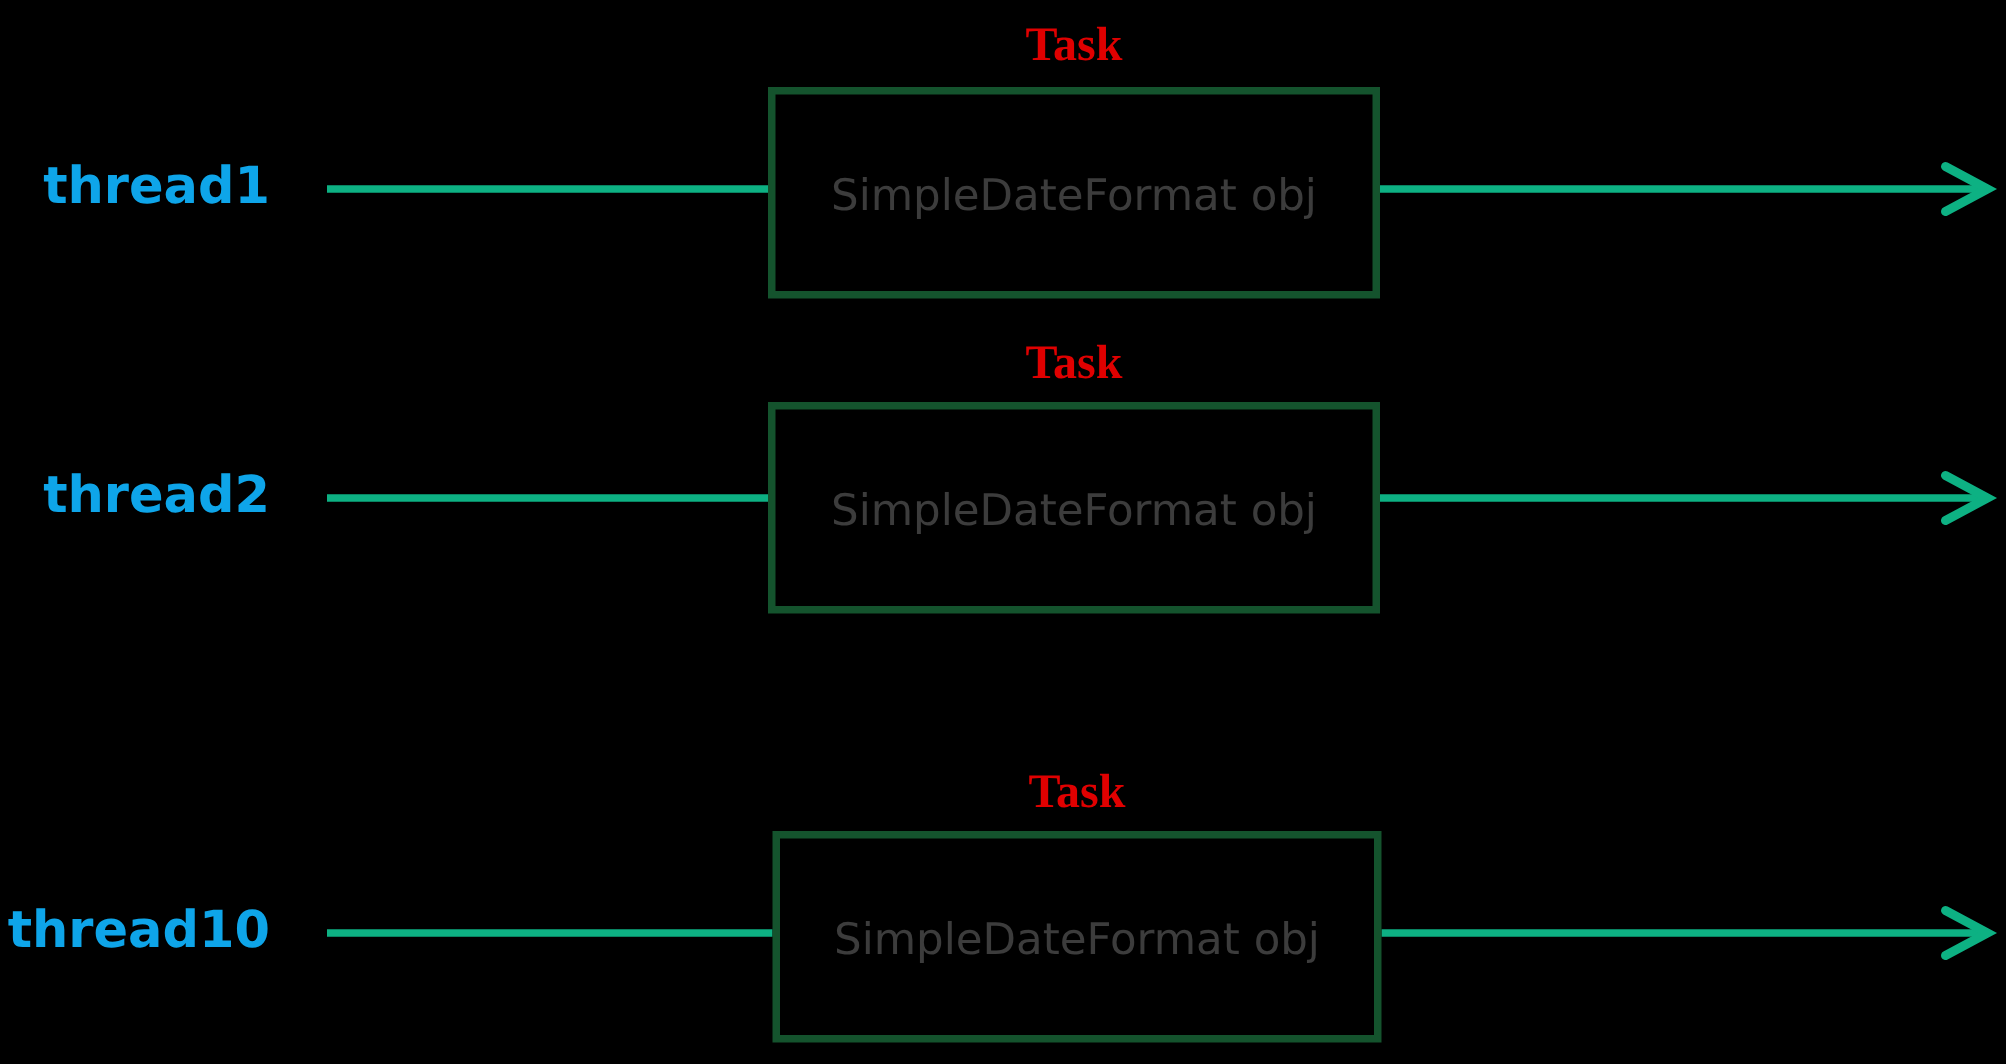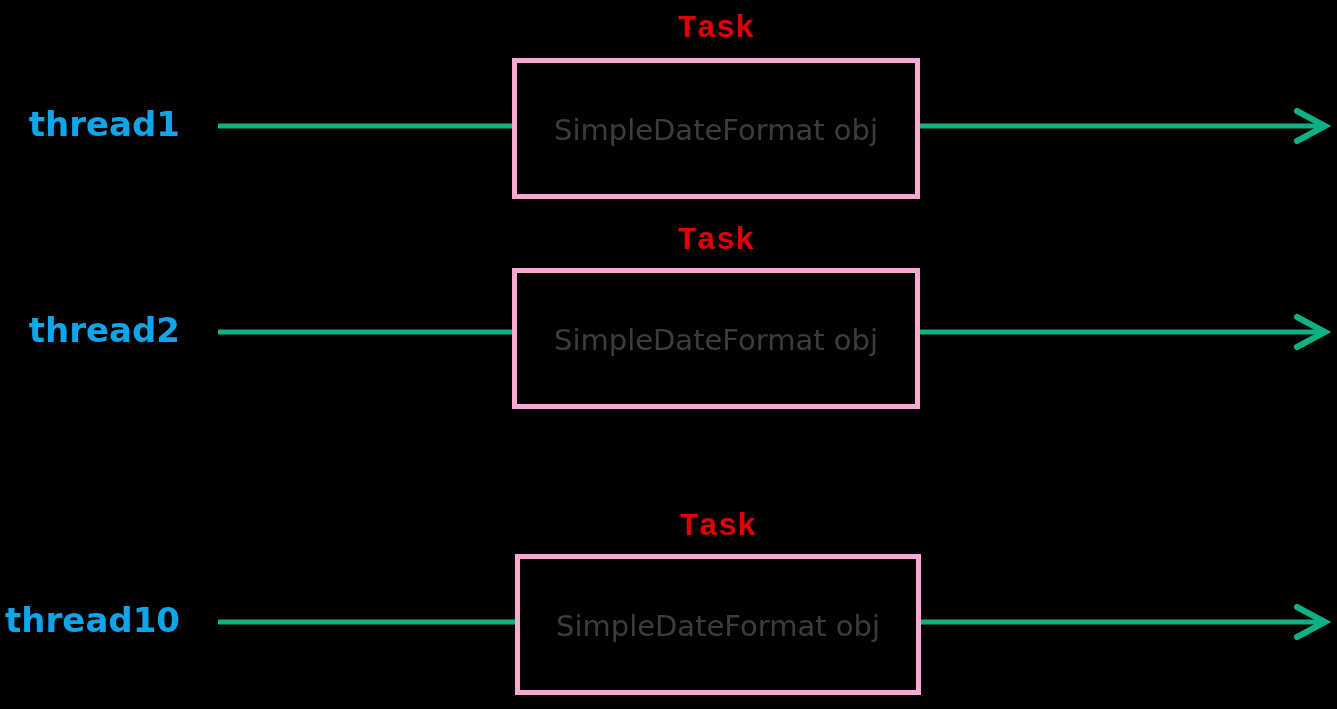--- a/index.html
+++ b/index.html
@@ -27,30 +27,30 @@
     font-weight: bold;
     font-size: 34px;
     line-height: 1;
     white-space: nowrap;
     text-align: right;
     right: 1157px;
   }
   .task-label {
     position: absolute;
     color: #e00000;
-    font-family: Liberation Mono, monospace;
+    font-family: Liberation Serif, serif;
     font-weight: bold;
     font-size: 32px;
     line-height: 1;
     white-space: nowrap;
     text-align: center;
   }
   .task-box {
     position: absolute;
-    border: 5px solid #f9a8d4;
+    border: 5px solid #14532d;
     box-sizing: border-box;
     background: transparent;
   }
   .box-text {
     position: absolute;
     left: 0;
     right: 0;
     text-align: center;
     color: #3c3c3c;
     font-family: "DejaVu Sans", sans-serif;

